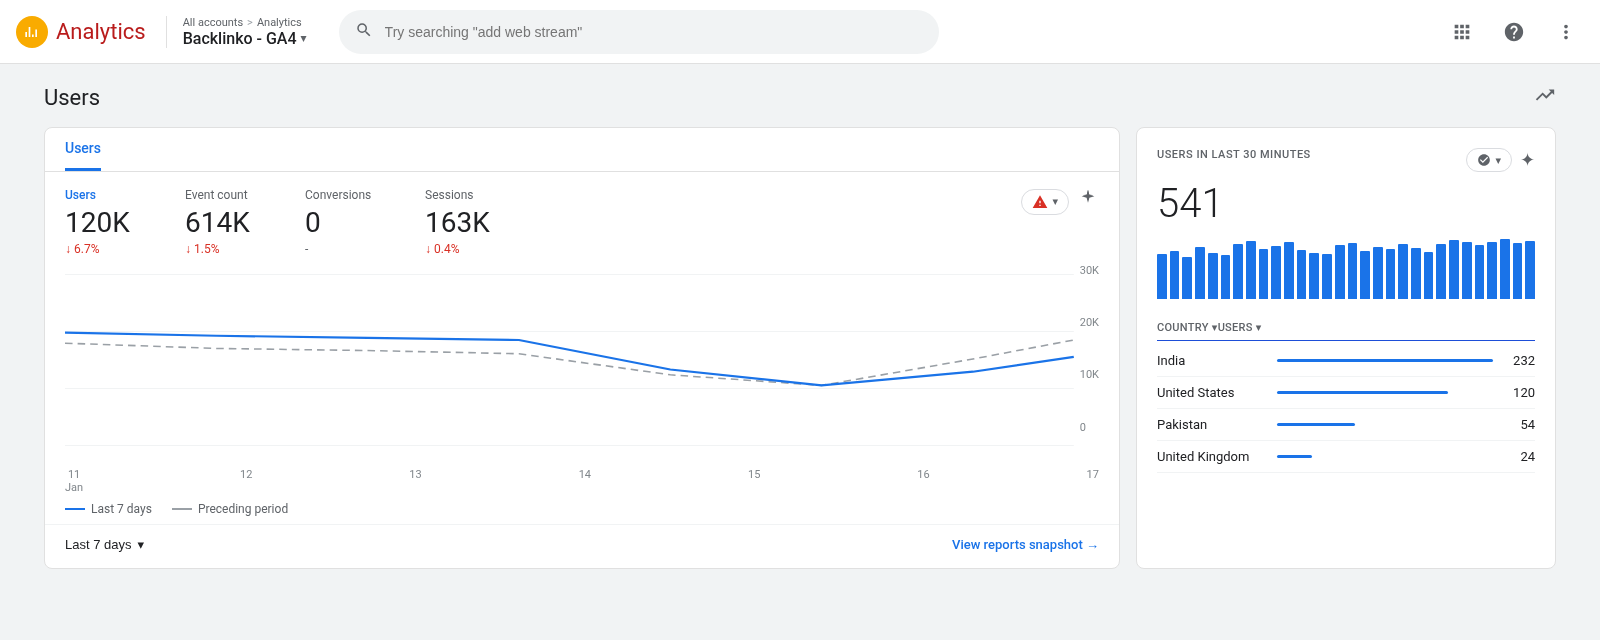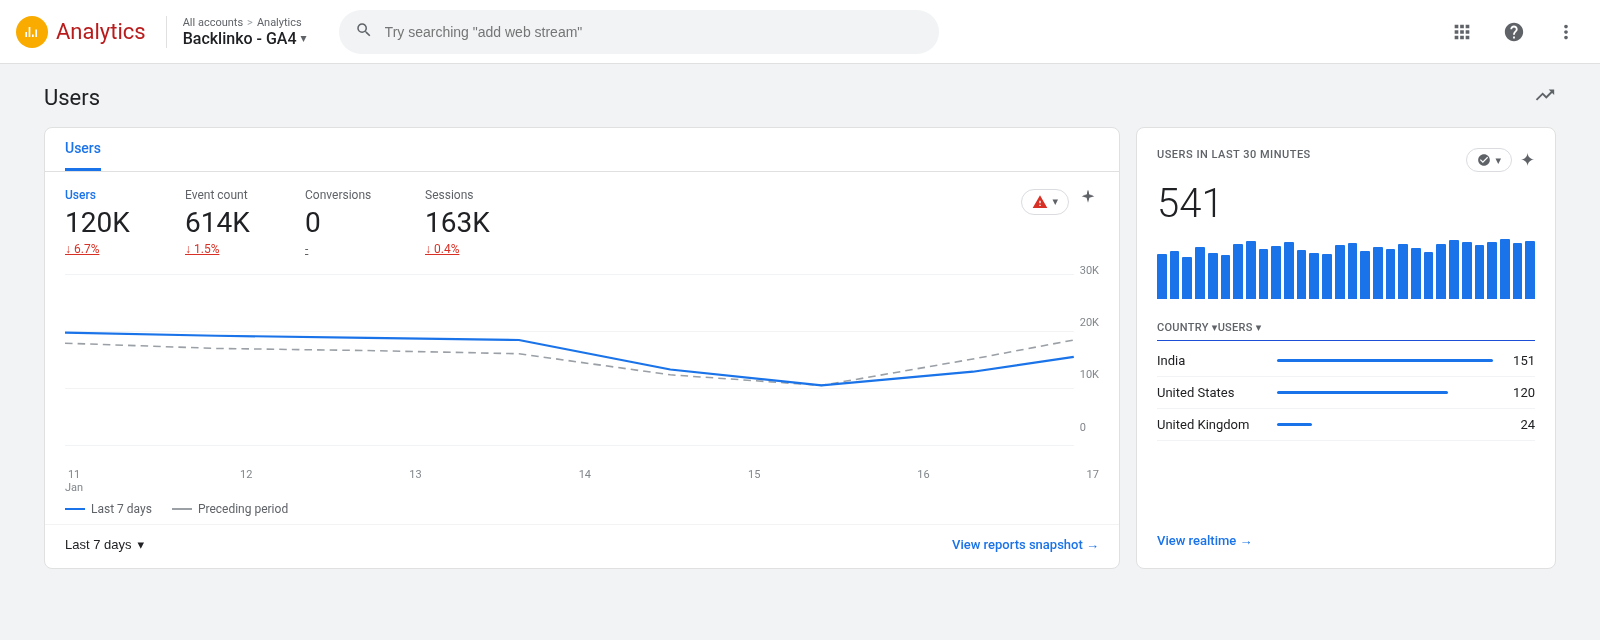--- a/index.html
+++ b/index.html
@@ -174,21 +174,20 @@
       font-weight: 400;
       color: #202124;
       line-height: 1.2;
     }
     .metric-change {
       font-size: 12px;
       margin-top: 2px;
       display: flex;
       align-items: center;
       gap: 2px;
-      text-decoration: underline;
     }
     .metric-change.down { color: #d93025; }
     .metric-change.neutral { color: #5f6368; }
     .metric-actions {
       margin-left: auto;
       display: flex;
       align-items: center;
       gap: 8px;
     }
     .alert-btn {
@@ -610,37 +609,41 @@
           <span>▾</span>
         </span>
       </div>
 
       <div id="country-rows">
           <div class="country-row">
     <span class="country-name">India</span>
     <div class="country-bar-wrap">
       <div class="country-bar" style="width:100%"></div>
     </div>
-    <span class="country-users">151</span>
+    <span class="country-users">232</span>
   </div>
           <div class="country-row">
     <span class="country-name">United States</span>
     <div class="country-bar-wrap">
       <div class="country-bar" style="width:79%"></div>
     </div>
     <span class="country-users">120</span>
   </div>
           <div class="country-row">
+    <span class="country-name">Pakistan</span>
+    <div class="country-bar-wrap">
+      <div class="country-bar" style="width:36%"></div>
+    </div>
+    <span class="country-users">54</span>
+  </div>
+          <div class="country-row">
     <span class="country-name">United Kingdom</span>
     <div class="country-bar-wrap">
       <div class="country-bar" style="width:16%"></div>
     </div>
     <span class="country-users">24</span>
   </div>
         </div>
 
-      <div class="rt-footer">
-        <a href="#" class="view-link">View realtime →</a>
-      </div>
     </div>
 
   </div>
 </div>
 
 </body></html>

